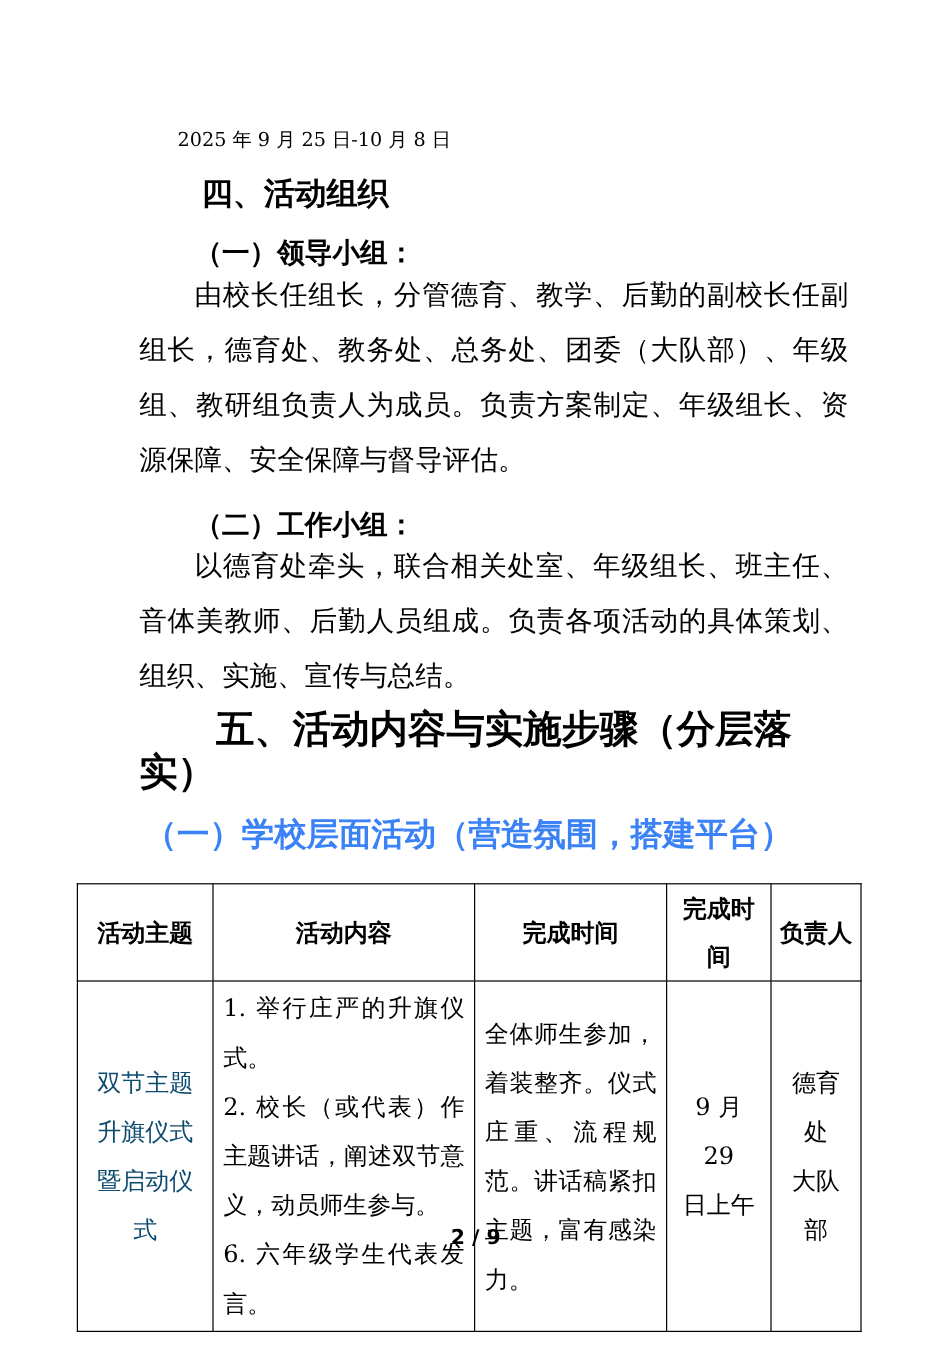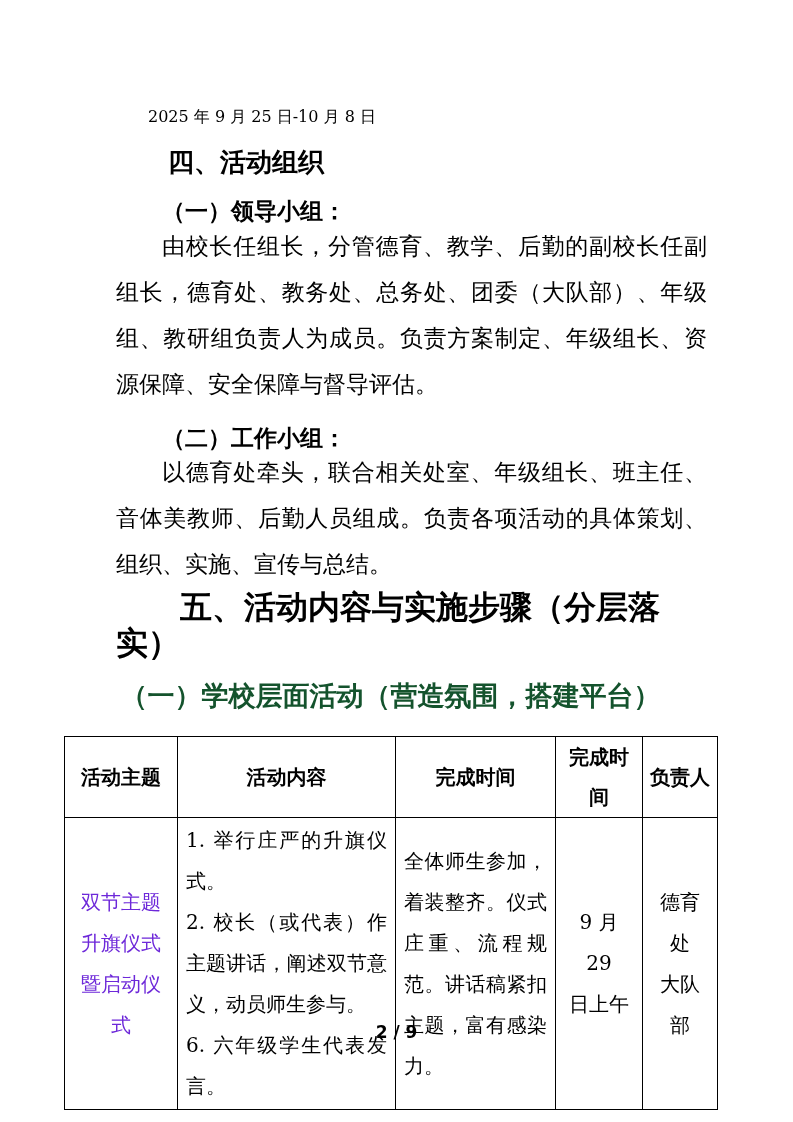--- a/index.html
+++ b/index.html
@@ -128,42 +128,42 @@
   <h3 class="h-level2">（一）领导小组：</h3>
 
   <p class="body-para">由校长任组长，分管德育、教学、后勤的副校长任副组长，德育处、教务处、总务处、团委（大队部）、年级组、教研组负责人为成员。负责方案制定、年级组长、资源保障、安全保障与督导评估。</p>
 
   <h3 class="h-level2">（二）工作小组：</h3>
 
   <p class="body-para second">以德育处牵头，联合相关处室、年级组长、班主任、音体美教师、后勤人员组成。负责各项活动的具体策划、组织、实施、宣传与总结。</p>
 
   <h2 class="h-section5">五、活动内容与实施步骤（分层落实）</h2>
 
-  <h2 class="h-red" style="color: #14532d;">（一）学校层面活动（营造氛围，搭建平台）</h2>
+  <h2 class="h-red" style="color: #3b82f6;">（一）学校层面活动（营造氛围，搭建平台）</h2>
 
   <table class="activities">
     <colgroup>
       <col style="width:113px">
       <col style="width:218px">
       <col style="width:160px">
       <col style="width:87px">
       <col style="width:75px">
     </colgroup>
     <thead>
       <tr>
         <th>活动主题</th>
         <th>活动内容</th>
         <th>完成时间</th>
         <th>完成时间</th>
         <th>负责人</th>
       </tr>
     </thead>
     <tbody>
       <tr>
-        <td class="cell-theme" style="color: #6d28d9;">双节主题
+        <td class="cell-theme" style="color: #0c4a6e;">双节主题
 升旗仪式
 暨启动仪式</td>
         <td class="cell-content">1. 举行庄严的升旗仪式。
 2. 校长（或代表）作主题讲话，阐述双节意义，动员师生参与。
 6. 六年级学生代表发言。</td>
         <td class="cell-req">全体师生参加，着装整齐。仪式庄重、流程规范。讲话稿紧扣主题，富有感染力。</td>
         <td class="cell-time">9 月 29
 日上午</td>
         <td class="cell-owner">德育处
 大队部</td>

